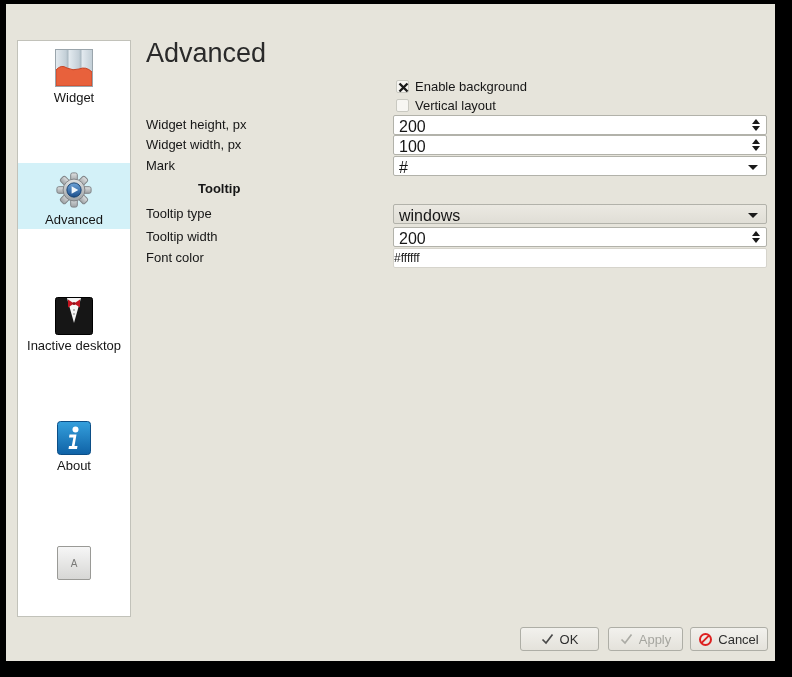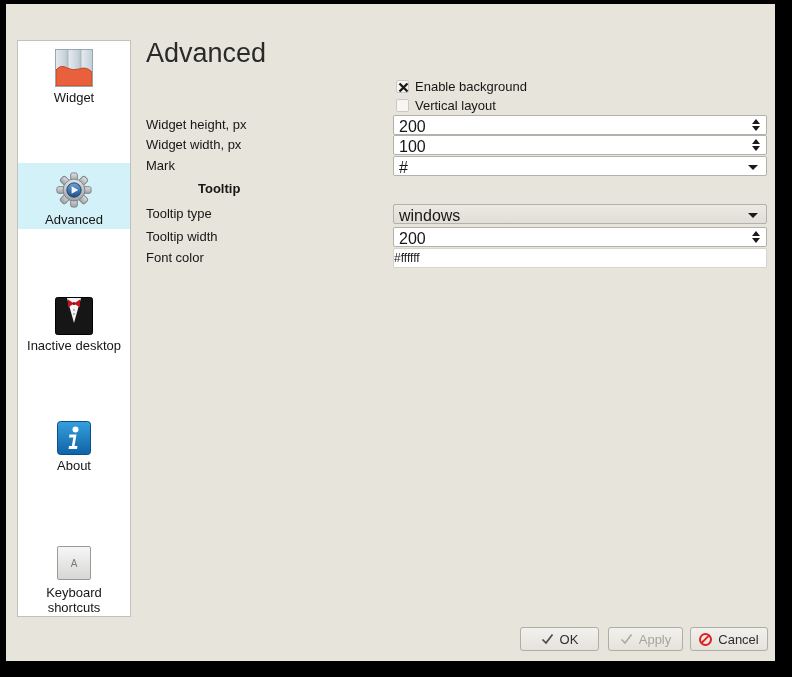--- a/index.html
+++ b/index.html
@@ -176,21 +176,20 @@
             <path d="M12.5,13.5 L19.5,13.5 L17.5,25 L20.5,25 L20,28 L11.5,28 L12,25 L14.8,25 L16.4,16.5 L12,16.5 Z" fill="#fff"></path>
           </svg>
         </div>
         <div class="side-label">About</div>
       </div>
 
       <div class="side-item" style="height:84px; padding-top:12px">
         <div class="key-icon">
           <span class="key-letter">A</span>
         </div>
-        <div class="side-label">Keyboard shortcuts</div>
       </div>
 
     </div>
 
     <div class="heading">Advanced</div>
 
     <div class="cb-row" style="top:74px">
       <span class="checkbox">
         <svg width="11" height="11" viewBox="0 0 11 11">
             <path d="M1.5 1.5 L9.5 9.5 M9.5 1.5 L1.5 9.5" stroke="#1a1a1a" stroke-width="2.4" fill="none"></path>

